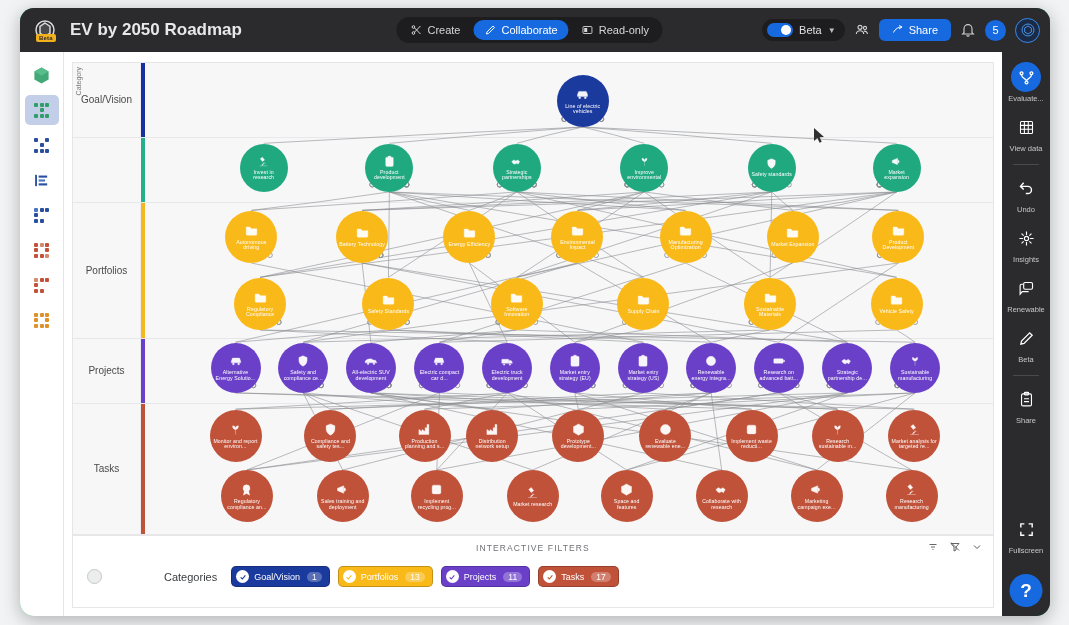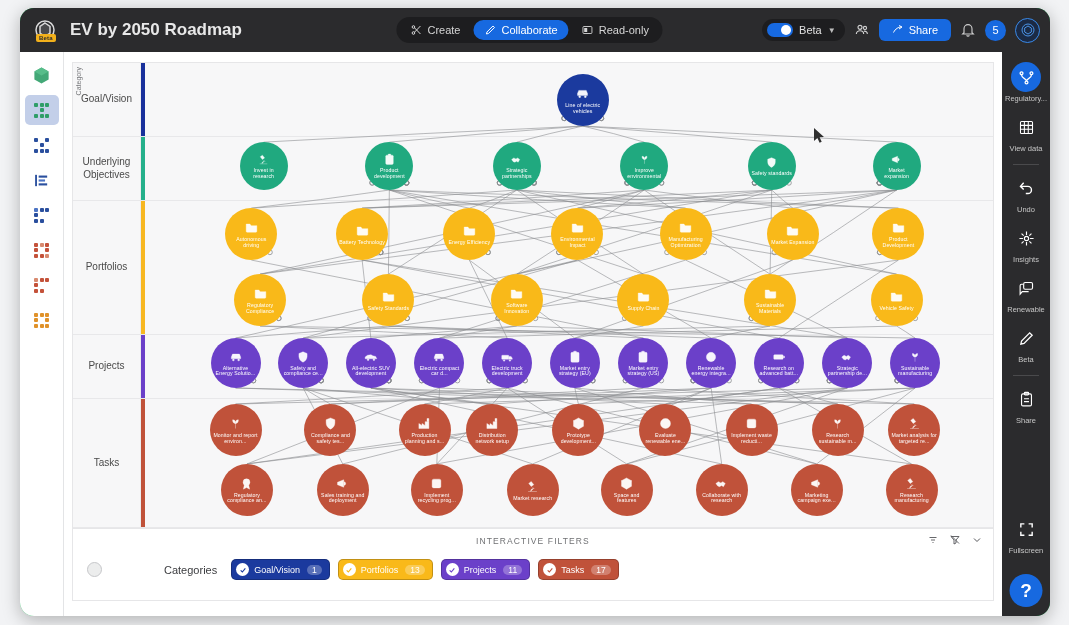--- a/index.html
+++ b/index.html
@@ -170,21 +170,21 @@
   .node .nico { opacity: .95; margin-bottom: 2px; }
   .node .nico svg { display: block; }
   .node .ntxt {
     font-size: 5.2px; padding: 0 3px; overflow: hidden;
     letter-spacing: .1px;
   }
   .cursor-arrow { position: absolute; left: 740px; top: 64px; color: #2d2d2d; }
 
   
   #filterbar {
-    height: 72px; background: #fff; margin: 0 8px 15px 8px;
+    height: 72px; background: #fff; margin: 0 8px 8px 8px;
     border: 1px solid #e6e6e8; border-top: none;
     position: relative;
   }
   #filters-title {
     position: absolute; top: 7px; left: 0; right: 0; text-align: center;
     font-size: 8.5px; color: #6f7073; letter-spacing: 1.1px;
   }
   .fb-tools {
     position: absolute; right: 10px; top: 5px;
     display: flex; align-items: center; gap: 10px; color: #55565a;
@@ -389,21 +389,20 @@
 
   <div id="canvaswrap">
     <div id="canvas">
       <div class="cat-vert">Category</div>
       <div id="bands">
           <div class="band" style="top: 0%; height: 15.9645%;">
             <div class="band-lbl">Goal/Vision</div>
             <div class="band-bar" style="background:#18309b"></div>
           </div>
           <div class="band" style="top: 15.9645%; height: 13.7472%;">
-            <div class="band-lbl">Underlying<br>Objectives</div>
             <div class="band-bar" style="background:#25b08b"></div>
           </div>
           <div class="band" style="top: 29.7118%; height: 28.8248%;">
             <div class="band-lbl">Portfolios</div>
             <div class="band-bar" style="background:#f7b721"></div>
           </div>
           <div class="band" style="top: 58.5366%; height: 13.7472%;">
             <div class="band-lbl">Projects</div>
             <div class="band-bar" style="background:#6b40c9"></div>
           </div>
@@ -1137,21 +1136,21 @@
     <div class="rr-item">
       <div class="rr-ico blue">
         <svg viewBox="0 0 24 24" fill="none" stroke="#fff" stroke-width="1.8">
           <circle cx="5" cy="6" r="2"></circle>
             <circle cx="19" cy="6" r="2"></circle>
             <circle cx="12" cy="19" r="2"></circle>
           <path d="M5 8 C5 14, 12 13, 12 17"></path>
             <path d="M19 8 C19 14, 12 13, 12 17"></path>
         </svg>
       </div>
-      <span class="rr-lbl">Regulatory...</span>
+      <span class="rr-lbl">Evaluate...</span>
     </div>
     <div class="rr-item">
       <div class="rr-ico">
         <svg viewBox="0 0 24 24" fill="none" stroke="#fff" stroke-width="1.5">
           <rect x="3.5" y="3.5" width="17" height="17" rx="1.5"></rect>
           <path d="M3.5 9h17M3.5 14.5h17M9 3.5v17M14.5 3.5v17"></path>
         </svg>
       </div>
       <span class="rr-lbl">View data</span>
     </div>

